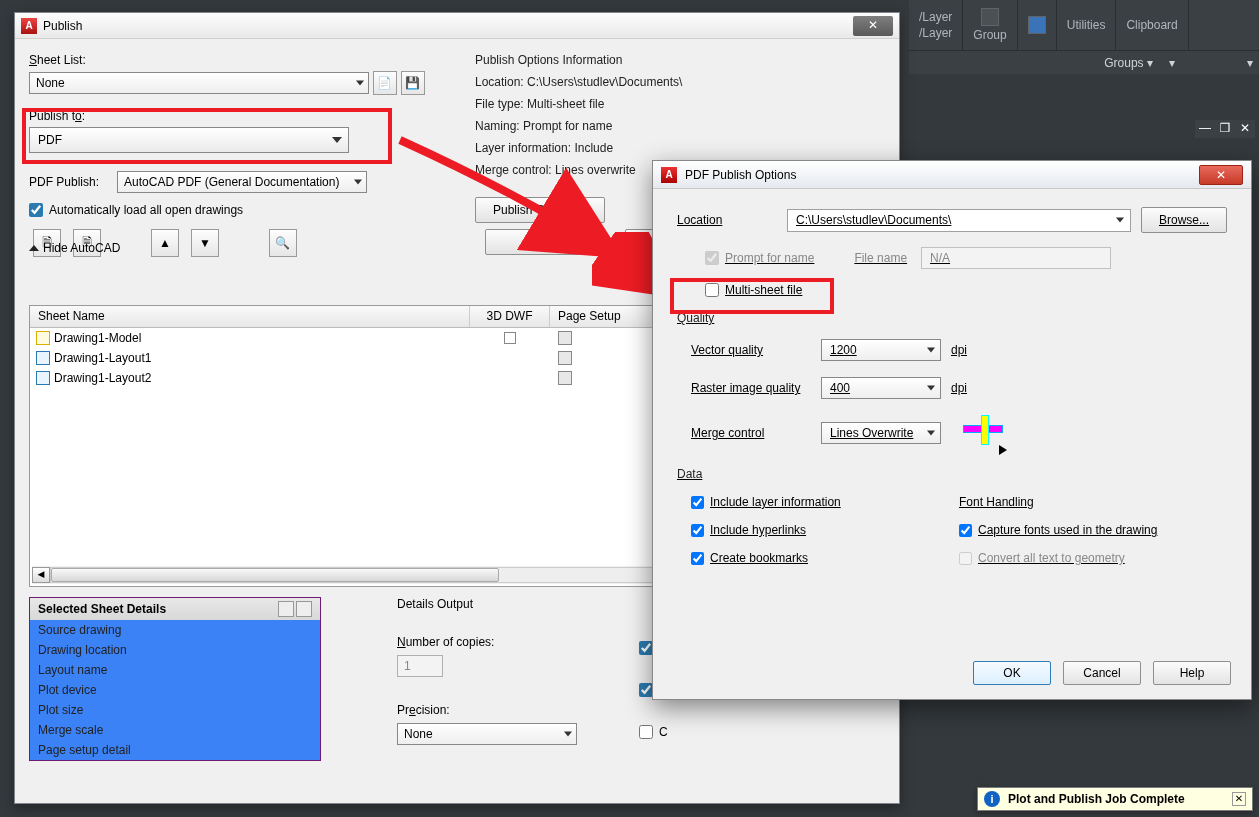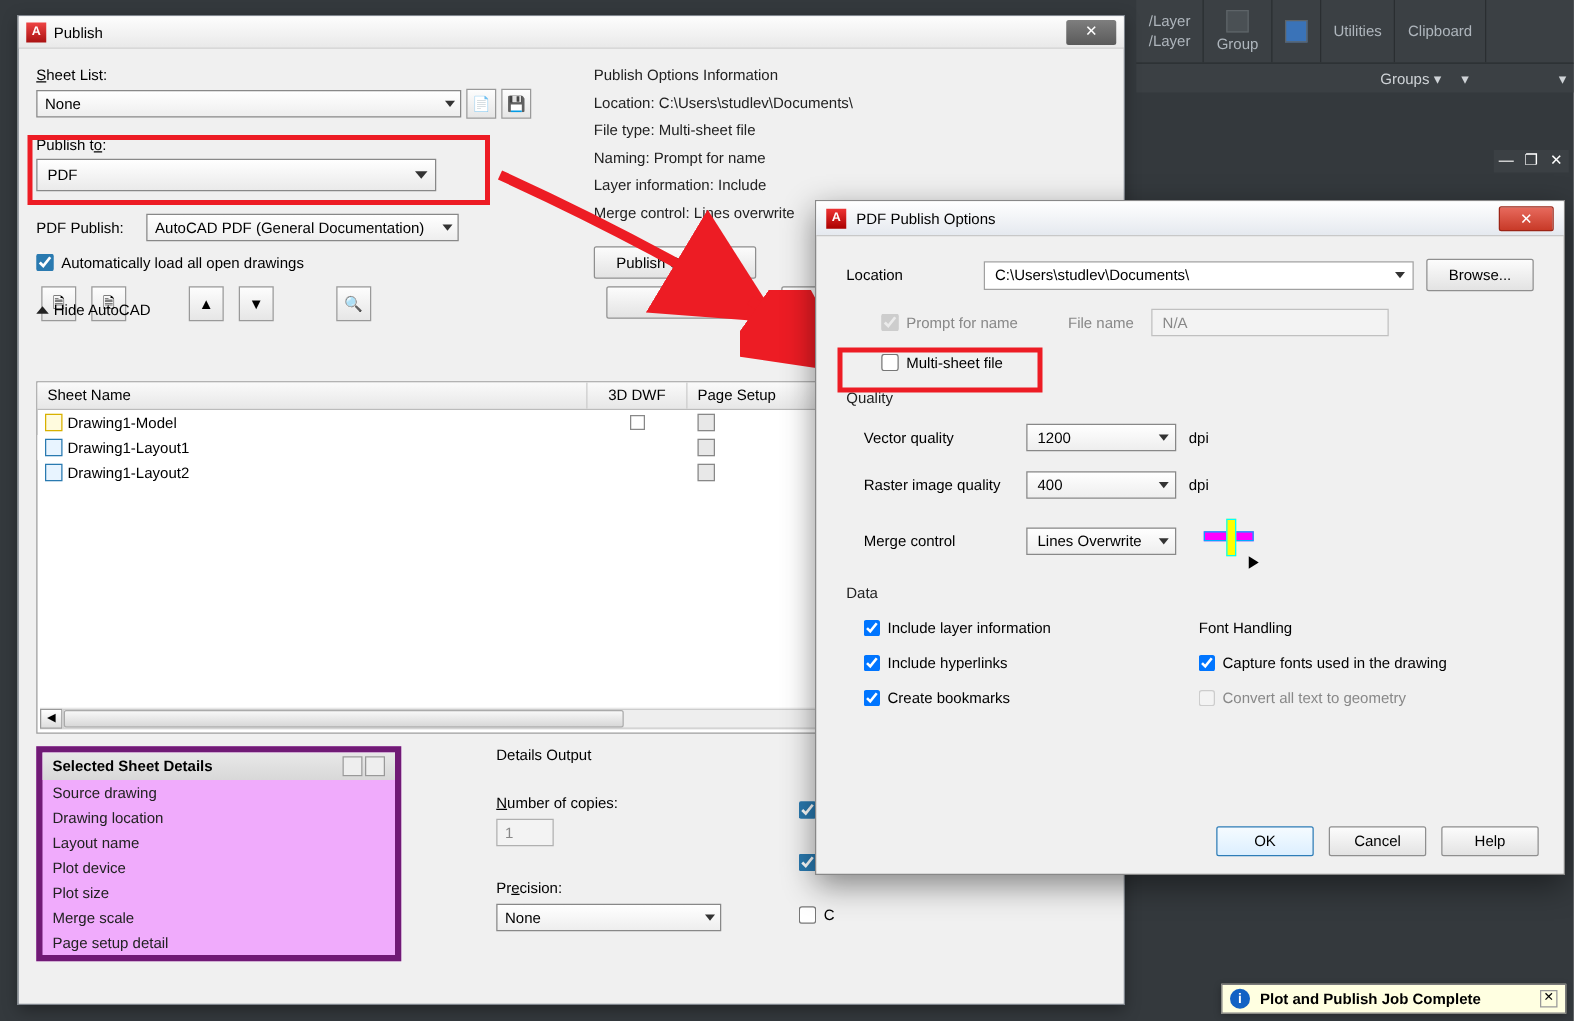--- a/index.html
+++ b/index.html
@@ -57,21 +57,21 @@
 .grow .c3{flex:1; padding-left:8px; display:flex; gap:4px; align-items:center}
 .sheet-ic{width:14px;height:14px;background:#fffbde;border:1px solid #d8b100;}
 .sheet-ic.lay{background:#e8f4ff;border-color:#2a7ab0;}
 .pg-ic{width:14px;height:14px;background:#e8e8e8;border:1px solid #888;}
 .grow:nth-child(2){background:#fff}
 .grid-scrollbar{position:absolute; left:2px; right:2px; bottom:2px; height:18px; background:#f0f0f0; display:flex; align-items:center;}
 .sb-btn{width:18px;height:16px;background:linear-gradient(#fff,#ddd);border:1px solid #999;text-align:center;line-height:12px;font-size:9px;}
 .sb-track{flex:1;height:16px;background:#eee;border:1px solid #ccc;position:relative}
 .sb-thumb{position:absolute;left:0;top:0;bottom:0;width:55%;background:linear-gradient(#f8f8f8,#d8d8d8);border:1px solid #aaa;border-radius:2px}
 
-.details-panel{ position:absolute; left:14px; top:558px; width:292px; border:5px solid #701a75; background:#f0abfc;}
+.details-panel{ position:absolute; left:14px; top:558px; width:292px; border:1px solid #701a75; background:#3b82f6;}
 .details-head{ height:22px; background:linear-gradient(#e8e8e8,#d8d8d8); padding:3px 8px; font-weight:bold; display:flex; align-items:center;}
 .details-head .spacer{flex:1}
 .details-head .hico{width:16px;height:16px;border:1px solid #999;margin-left:2px;background:#eee}
 .details-row{ padding:3px 8px; font-size:12px; color:#222;}
 
 .output-panel{ position:absolute; left:382px; top:558px;}
 .output-panel .lbl2{font-size:12px;margin-bottom:12px}
 .spin{ width:46px; height:22px; border:1px solid #b0b0b0; background:#f3f3f3; display:inline-flex; align-items:center; padding:0 6px; color:#888;}
 
 .hide-details{ position:absolute; left:14px; bottom:16px; display:flex; align-items:center; gap:4px;}
@@ -81,21 +81,21 @@
 .main-action .btn{width:120px}
 
 
 .arrow-svg{position:absolute; pointer-events:none;}
 
 
 .pdf-dialog{ position:absolute; left:652px; top:160px; width:600px; height:540px; background:#f0f0f0; border:1px solid #888; box-shadow:0 8px 24px rgba(0,0,0,.45);}
 .pdf-titlebar{ height:28px; background:linear-gradient(#fff,#e5e9ef); display:flex; align-items:center; padding:0 8px; border-bottom:1px solid #c8c8c8;}
 .pdf-titlebar .logo{ width:16px;height:16px;background:linear-gradient(#e33,#a00);color:#fff;font-weight:bold;text-align:center;line-height:16px;font-size:10px;margin-right:8px;}
 .pdf-titlebar .close{ width:44px;height:20px;background:linear-gradient(#e76a5d,#c83a28);color:#fff;text-align:center;line-height:18px;border-radius:2px;border:1px solid #9c2416;}
-.pdf-body{ padding:18px 24px;}
+.pdf-body{ padding:18px 24px;text-decoration:underline;}
 .pdf-row{ display:flex; align-items:center; margin-bottom:14px;}
 .pdf-row .rowlbl{ width:110px;}
 .loc-combo{ flex:1; height:23px; border:1px solid #a0a0a0; background:#fff; padding:0 8px; display:flex; align-items:center; position:relative; margin-right:10px;}
 .loc-combo .caret{ position:absolute; right:6px; top:50%; transform:translateY(-50%); border-left:4px solid transparent; border-right:4px solid transparent; border-top:5px solid #333;}
 .pdf-row input[type=checkbox]{width:14px;height:14px;accent-color:#2a7ab0;margin-right:6px;}
 .dimchk{color:#888}
 .dimchk input{accent-color:#888}
 .fname-lbl{color:#888;margin-left:40px;margin-right:14px}
 .fname-field{ width:190px; height:22px; border:1px solid #c0c0c0; background:#f3f3f3; color:#888; padding:0 8px; display:flex; align-items:center;}
 

